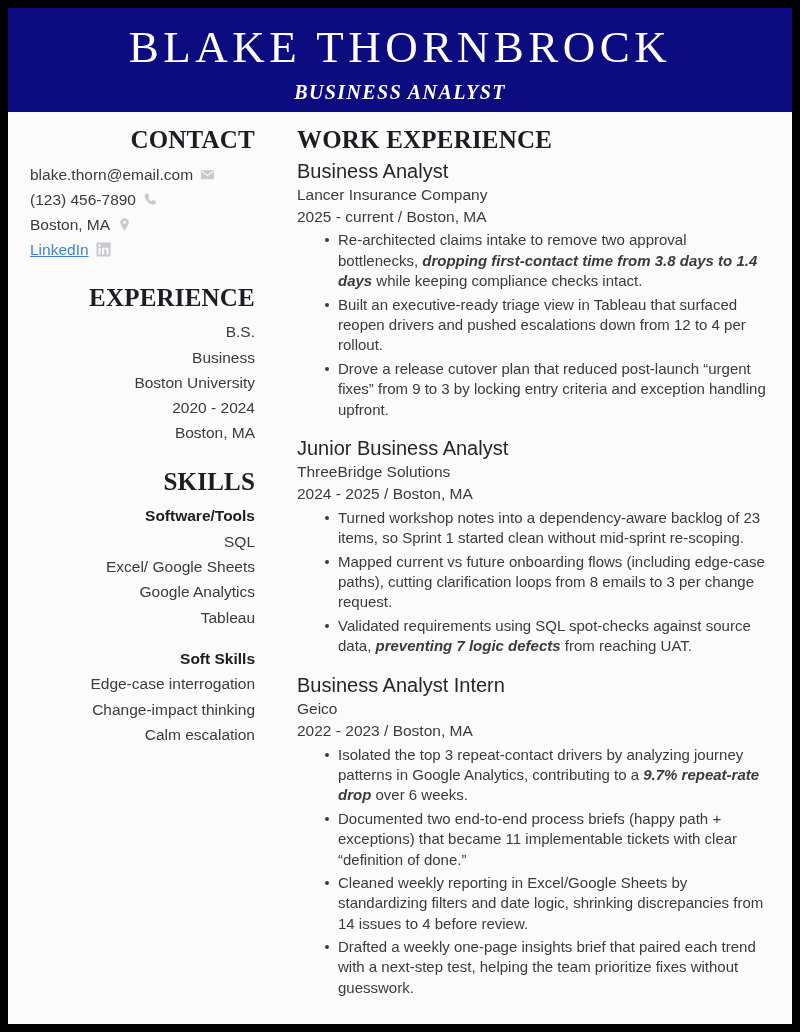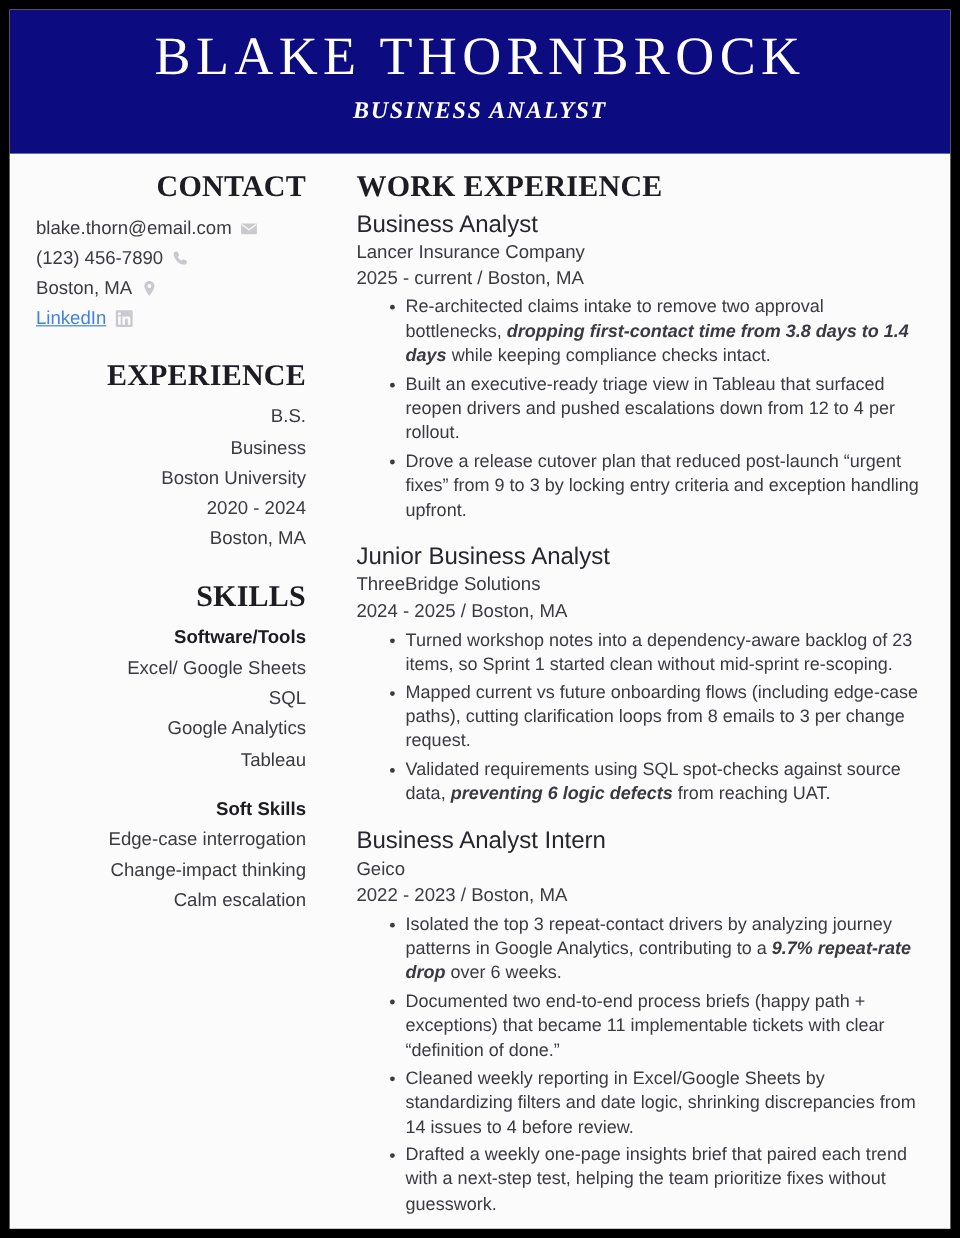--- a/index.html
+++ b/index.html
@@ -20,21 +20,21 @@
     width: 784px;
     height: 1016px;
     background: #fbfbfc;
     overflow: hidden;
   }
 
   
   .header {
     background: #0c0c80;
     width: 100%;
-    height: 120px;
+    height: 104px;
     box-sizing: border-box;
     padding-top: 16px;
     text-align: center;
   }
   .header-name {
     font-family: "Liberation Serif", serif;
     color: #ffffff;
     font-size: 45px;
     font-weight: 400;
     letter-spacing: 4.5px;
@@ -242,22 +242,22 @@
             <div class="left-line">2020 - 2024</div>
             <div class="left-line">Boston, MA</div>
           </div>
       </div>
 
       <div class="left-block">
         <div class="sec-head sec-head-left">SKILLS</div>
         <div id="skills-groups">
             <div class="skill-group">
               <div class="left-sub">Software/Tools</div>
+              <div class="left-line">SQL</div>
               <div class="left-line">Excel/ Google Sheets</div>
-              <div class="left-line">SQL</div>
               <div class="left-line">Google Analytics</div>
               <div class="left-line">Tableau</div>
             </div>
             <div class="skill-group">
               <div class="left-sub">Soft Skills</div>
               <div class="left-line">Edge-case interrogation</div>
               <div class="left-line">Change-impact thinking</div>
               <div class="left-line">Calm escalation</div>
             </div>
           </div>
@@ -278,21 +278,21 @@
               <li><span>Drove a release cutover plan that reduced post-launch “urgent fixes” from 9 to 3 by locking entry criteria and exception handling upfront.</span></li>
             </ul>
           </div>
           <div class="job">
             <div class="job-title">Junior Business Analyst</div>
             <div class="job-company">ThreeBridge Solutions</div>
             <div class="job-meta">2024 - 2025  /  Boston, MA</div>
             <ul class="bullets">
               <li><span>Turned workshop notes into a dependency-aware backlog of 23 items, so Sprint 1 started clean without mid-sprint re-scoping.</span></li>
               <li><span>Mapped current vs future onboarding flows (including edge-case paths), cutting clarification loops from 8 emails to 3 per change request.</span></li>
-              <li><span>Validated requirements using SQL spot-checks against source data, </span><b>preventing 6 logic defects</b><span> from reaching UAT.</span></li>
+              <li><span>Validated requirements using SQL spot-checks against source data, </span><b>preventing 7 logic defects</b><span> from reaching UAT.</span></li>
             </ul>
           </div>
           <div class="job">
             <div class="job-title">Business Analyst Intern</div>
             <div class="job-company">Geico</div>
             <div class="job-meta">2022 - 2023  /  Boston, MA</div>
             <ul class="bullets">
               <li><span>Isolated the top 3 repeat-contact drivers by analyzing journey patterns in Google Analytics, contributing to a </span><b>9.7% repeat-rate drop</b><span> over 6 weeks.</span></li>
               <li><span>Documented two end-to-end process briefs (happy path + exceptions) that became 11 implementable tickets with clear “definition of done.”</span></li>
               <li><span>Cleaned weekly reporting in Excel/Google Sheets by standardizing filters and date logic, shrinking discrepancies from 14 issues to 4 before review.</span></li>

